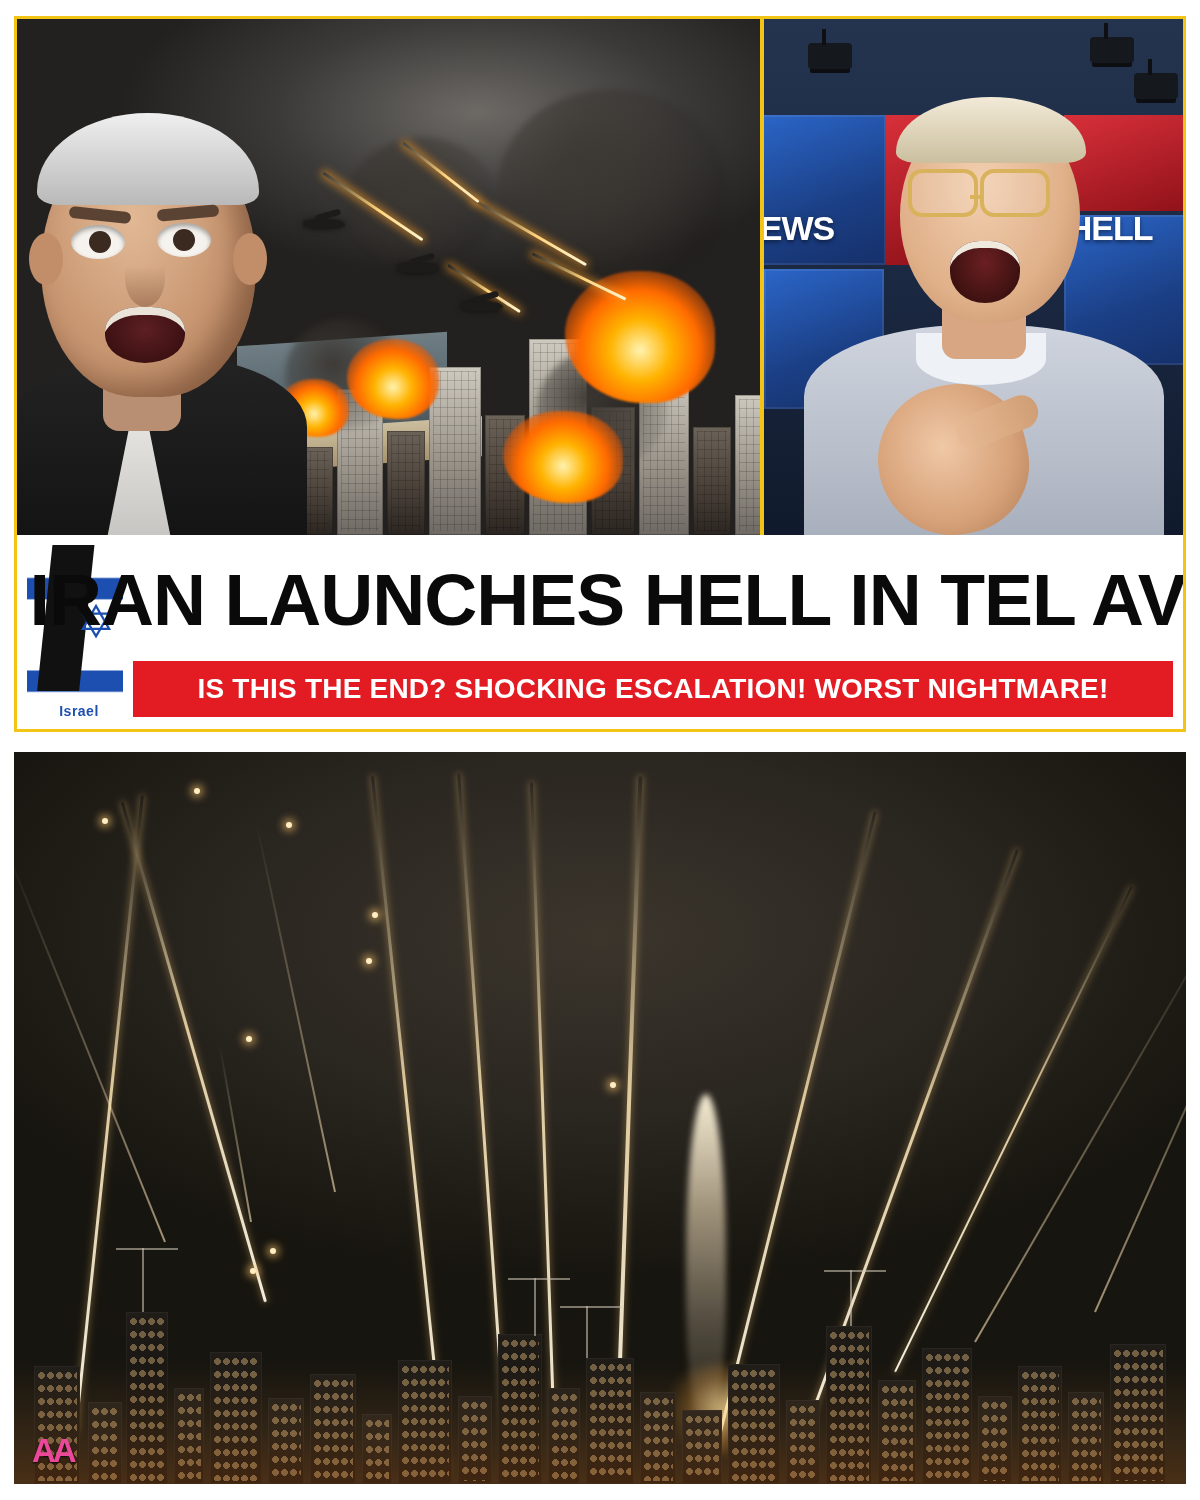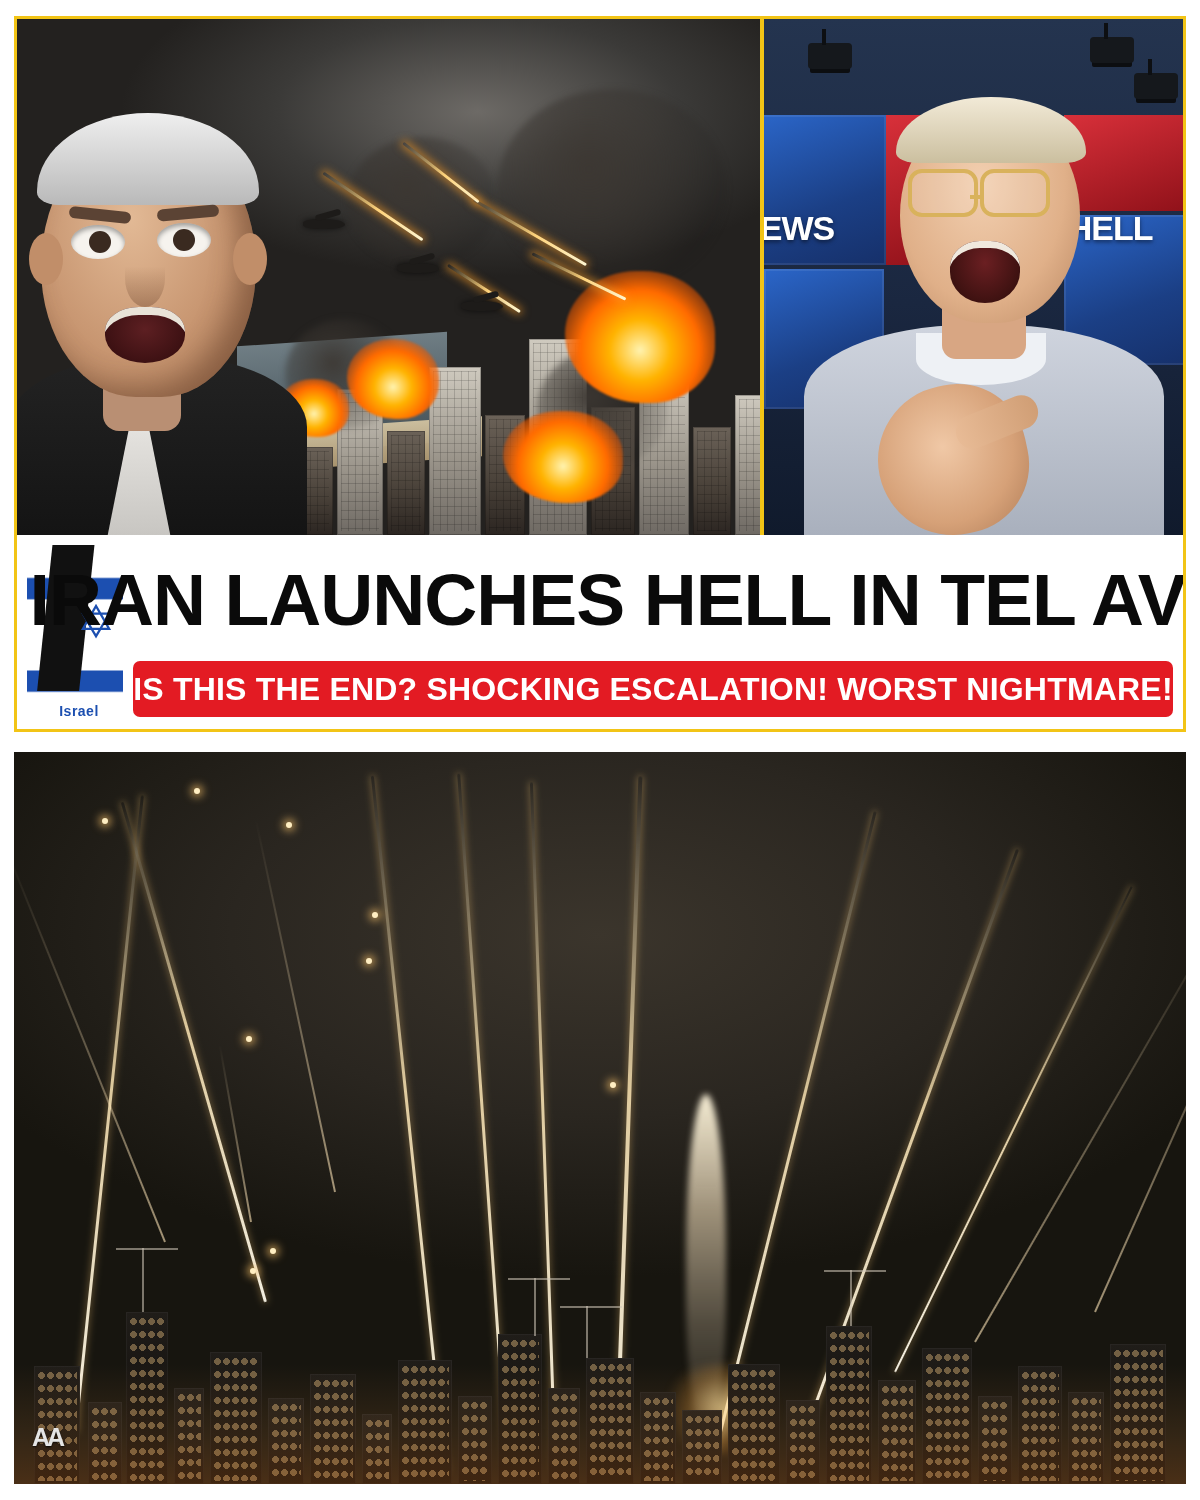--- a/index.html
+++ b/index.html
@@ -382,24 +382,23 @@
     transform: scaleX(1.02);
   }
   .headline-sub {
     position:absolute;
     left: 116px; top: 126px;
     width: 1040px; height: 56px;
     background: #e31b23;
     display:flex; align-items:center; justify-content:center;
     color:#ffffff;
     font-weight: 800;
-    font-size: 32px;
+    font-size: 28px;
     letter-spacing: .2px;
     white-space: nowrap;
-    border-radius: 7px;
   }
 
   
   .video {
     position:absolute;
     left: 14px; top: 752px;
     width: 1172px; height: 732px;
     overflow: hidden;
     background: #0b0a09;
   }
@@ -477,24 +476,24 @@
     width: 62px; height: 2px;
     background: rgba(210,200,185,.55);
   }
   .citylight {
     position:absolute;
     bottom: 0; left: 0; width: 100%; height: 120px;
     background: linear-gradient(180deg, rgba(255,170,80,0) 0%, rgba(255,160,70,.12) 60%, rgba(255,140,50,.22) 100%);
   }
   .watermark {
     position:absolute;
-    left: 18px; bottom: 32px;
+    left: 18px; bottom: 14px;
     font-weight: 900;
-    font-size: 25px;
-    color: #e5e5e5;
+    font-size: 33px;
+    color: #ec4899;
     letter-spacing: -3px;
     text-shadow: 0 1px 2px rgba(0,0,0,.8);
   }
 </style>
 </head>
 <body>
 
 <div class="page">
 
   <div class="thumb">

